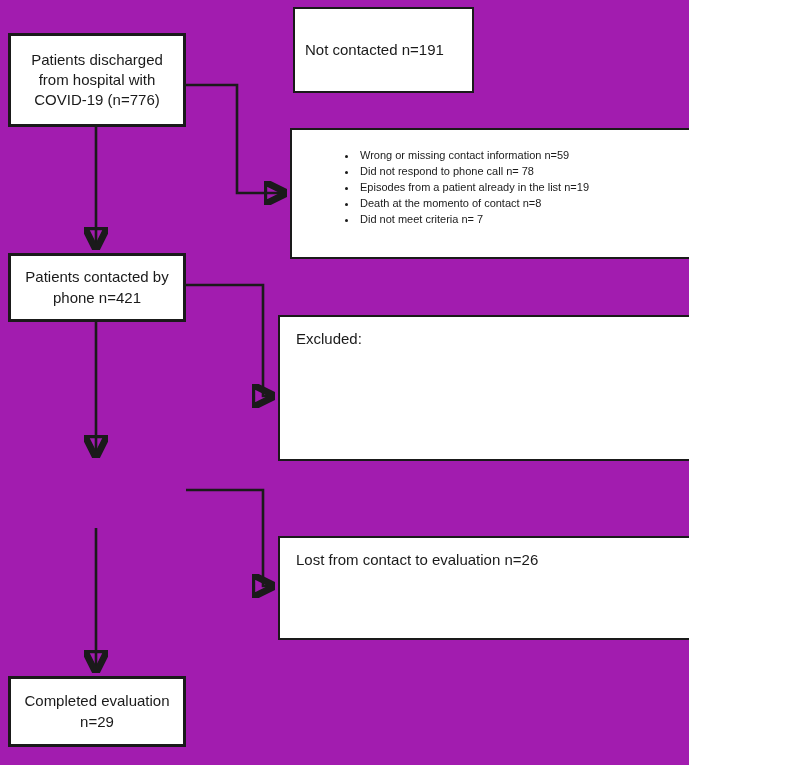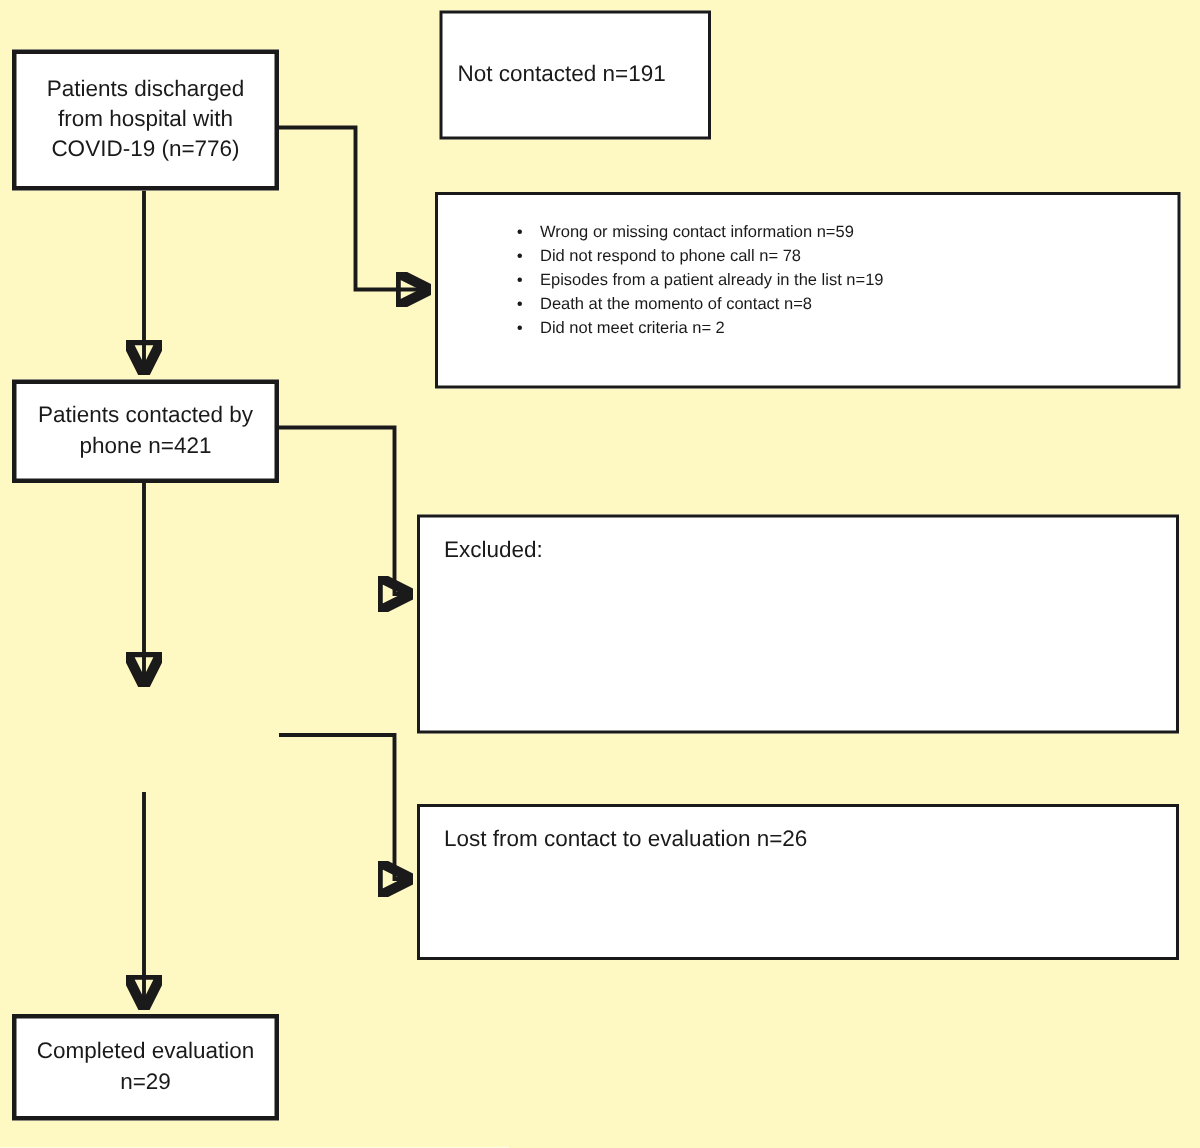--- a/index.html
+++ b/index.html
@@ -4,22 +4,22 @@
 <style>
   * { margin: 0; padding: 0; box-sizing: border-box; }
   html, body {
     width: 800px; height: 765px;
     background: #ffffff;
     font-family: "Liberation Sans", "DejaVu Sans", sans-serif;
     color: #1a1a1a;
   }
   #canvas {
     position: relative;
-    width: 800px; height: 765px;
-    background: #fef9c3;
+    width: 689px; height: 765px;
+    background: #a21caf;
     overflow: hidden;
   }
   .box {
     position: absolute;
     background: #ffffff;
     border: 3px solid #1a1a1a;
     font-size: 15px;
     line-height: 1.35;
     color: #1a1a1a;
   }
@@ -105,25 +105,25 @@
   <div class="box leftpad" style="left:293px; top:7px; width:181px; height:86px; border-width:2px;">
     <span>Not contacted n=191</span>
   </div>
 
   <div class="box detail" style="left:290px; top:128px; width:497px; height:131px;">
     <ul class="no-title">
       <li>Wrong or missing contact information n=59</li>
       <li>Did not respond to phone call n= 78</li>
       <li>Episodes from a patient already in the list n=19</li>
       <li>Death at the momento of contact n=8</li>
-      <li>Did not meet criteria n= 2</li>
+      <li>Did not meet criteria n= 7</li>
     </ul>
   </div>
 
-  <div class="box detail" style="left:278px; top:343px; width:508px; height:146px;">
+  <div class="box detail" style="left:278px; top:315px; width:508px; height:146px;">
     <div class="detail-title">Excluded:</div>
   </div>
 
   <div class="box detail" style="left:278px; top:536px; width:508px; height:104px;">
     <div class="detail-title">Lost from contact to evaluation n=26</div>
   </div>
 
 </div>
 
 </body></html>

